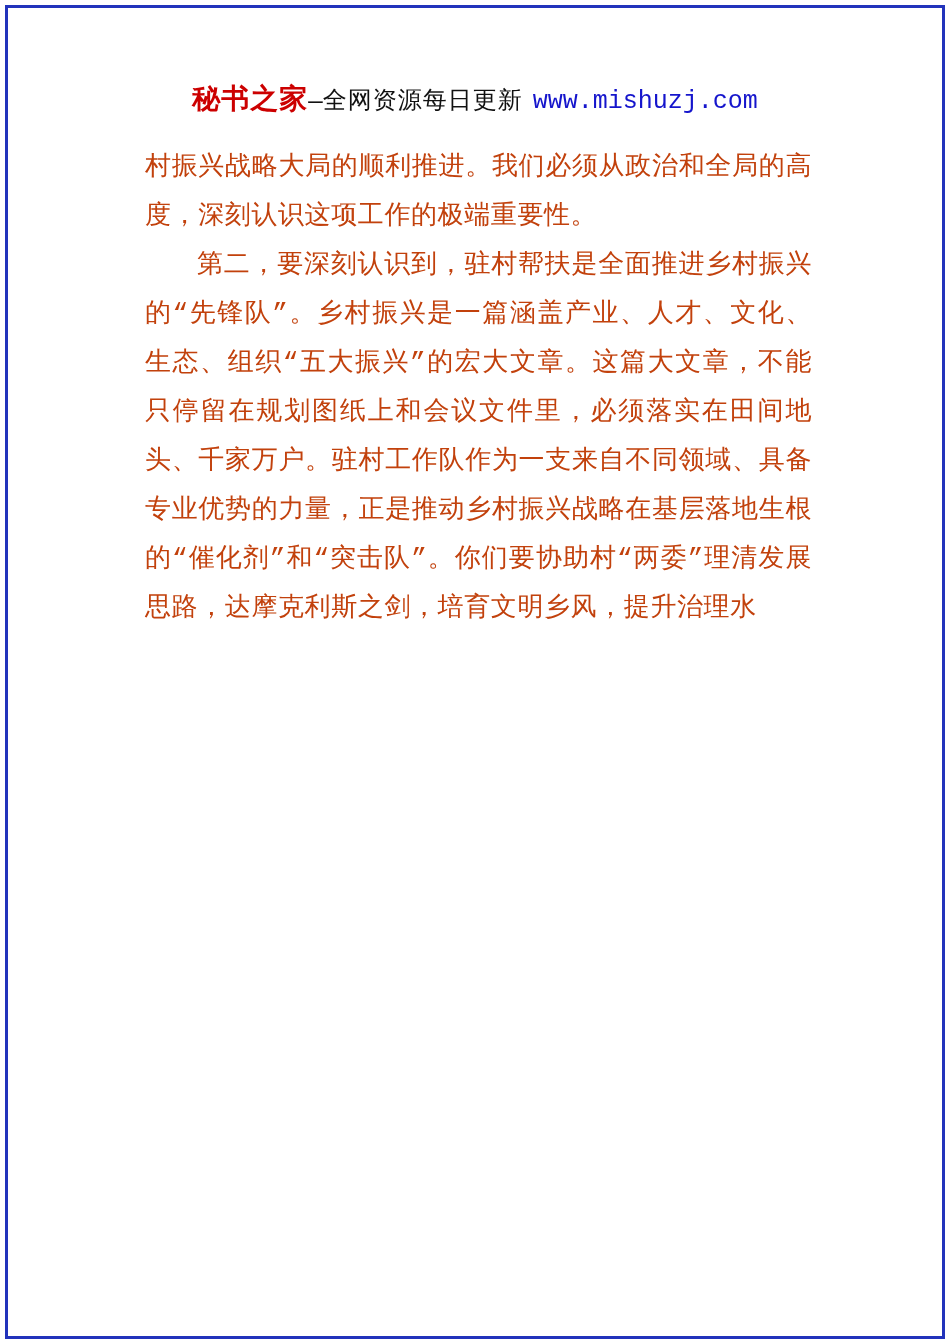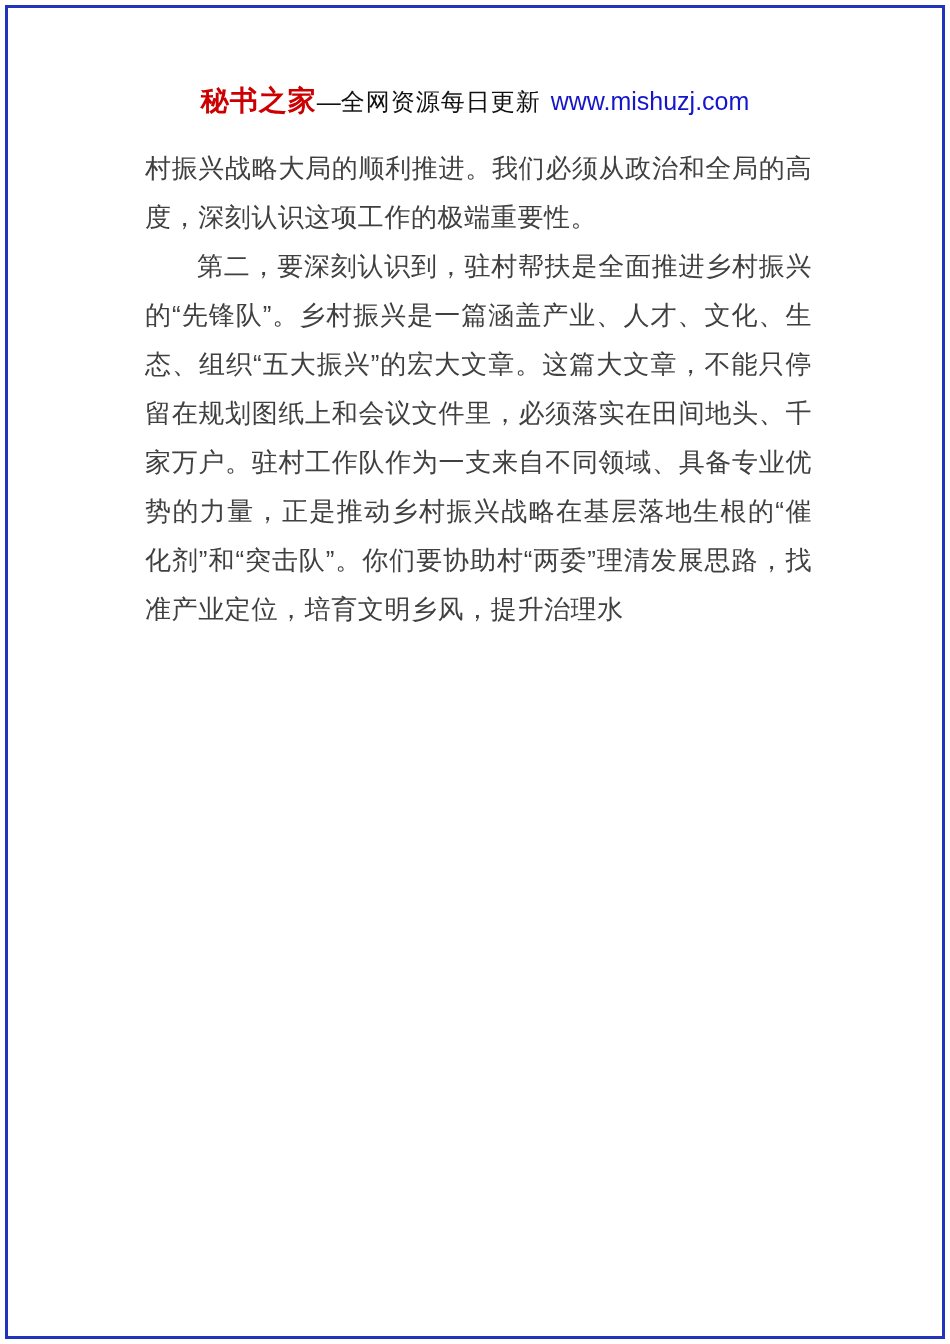--- a/index.html
+++ b/index.html
@@ -6,21 +6,21 @@
     margin: 0;
     padding: 0;
     background: #ffffff;
   }
   .page {
     position: relative;
     width: 950px;
     height: 1344px;
     background: #ffffff;
     overflow: hidden;
-    font-family: Liberation Sans, sans-serif;
+    font-family: Liberation Mono, monospace;
     border-radius: 6px;
   }
   .border-frame {
     position: absolute;
     top: 5px;
     left: 5px;
     right: 5px;
     bottom: 5px;
     border: 3px solid #2233bb;
     pointer-events: none;
@@ -49,21 +49,21 @@
   .header .url {
     color: #1515cc;
     font-size: 25px;
     margin-left: 10px;
   }
   .doc-body {
     margin: 22px 138px 0 145px;
     font-size: 26px;
     line-height: 49px;
     letter-spacing: 0.6px;
-    color: #404040;
+    color: #c2410c;
     text-align: justify;
   }
   .doc-body p {
     margin: 0;
   }
   .doc-body p.indent {
     text-indent: 2em;
   }
 </style>
 </head>
@@ -72,16 +72,16 @@
 <div class="page">
 
   <div class="border-frame"></div>
 
   <div class="header">
     <span class="site">秘书之家</span><span class="dash">—</span><span class="tagline">全网资源每日更新</span><span class="url">www.mishuzj.com</span>
   </div>
 
   <div class="doc-body">
     <p>村振兴战略大局的顺利推进。我们必须从政治和全局的高度，深刻认识这项工作的极端重要性。</p>
-    <p class="indent">第二，要深刻认识到，驻村帮扶是全面推进乡村振兴的“先锋队”。乡村振兴是一篇涵盖产业、人才、文化、生态、组织“五大振兴”的宏大文章。这篇大文章，不能只停留在规划图纸上和会议文件里，必须落实在田间地头、千家万户。驻村工作队作为一支来自不同领域、具备专业优势的力量，正是推动乡村振兴战略在基层落地生根的“催化剂”和“突击队”。你们要协助村“两委”理清发展思路，找准产业定位，培育文明乡风，提升治理水</p>
+    <p class="indent">第二，要深刻认识到，驻村帮扶是全面推进乡村振兴的“先锋队”。乡村振兴是一篇涵盖产业、人才、文化、生态、组织“五大振兴”的宏大文章。这篇大文章，不能只停留在规划图纸上和会议文件里，必须落实在田间地头、千家万户。驻村工作队作为一支来自不同领域、具备专业优势的力量，正是推动乡村振兴战略在基层落地生根的“催化剂”和“突击队”。你们要协助村“两委”理清发展思路，达摩克利斯之剑，培育文明乡风，提升治理水</p>
   </div>
 
 </div>
 
 </body></html>

